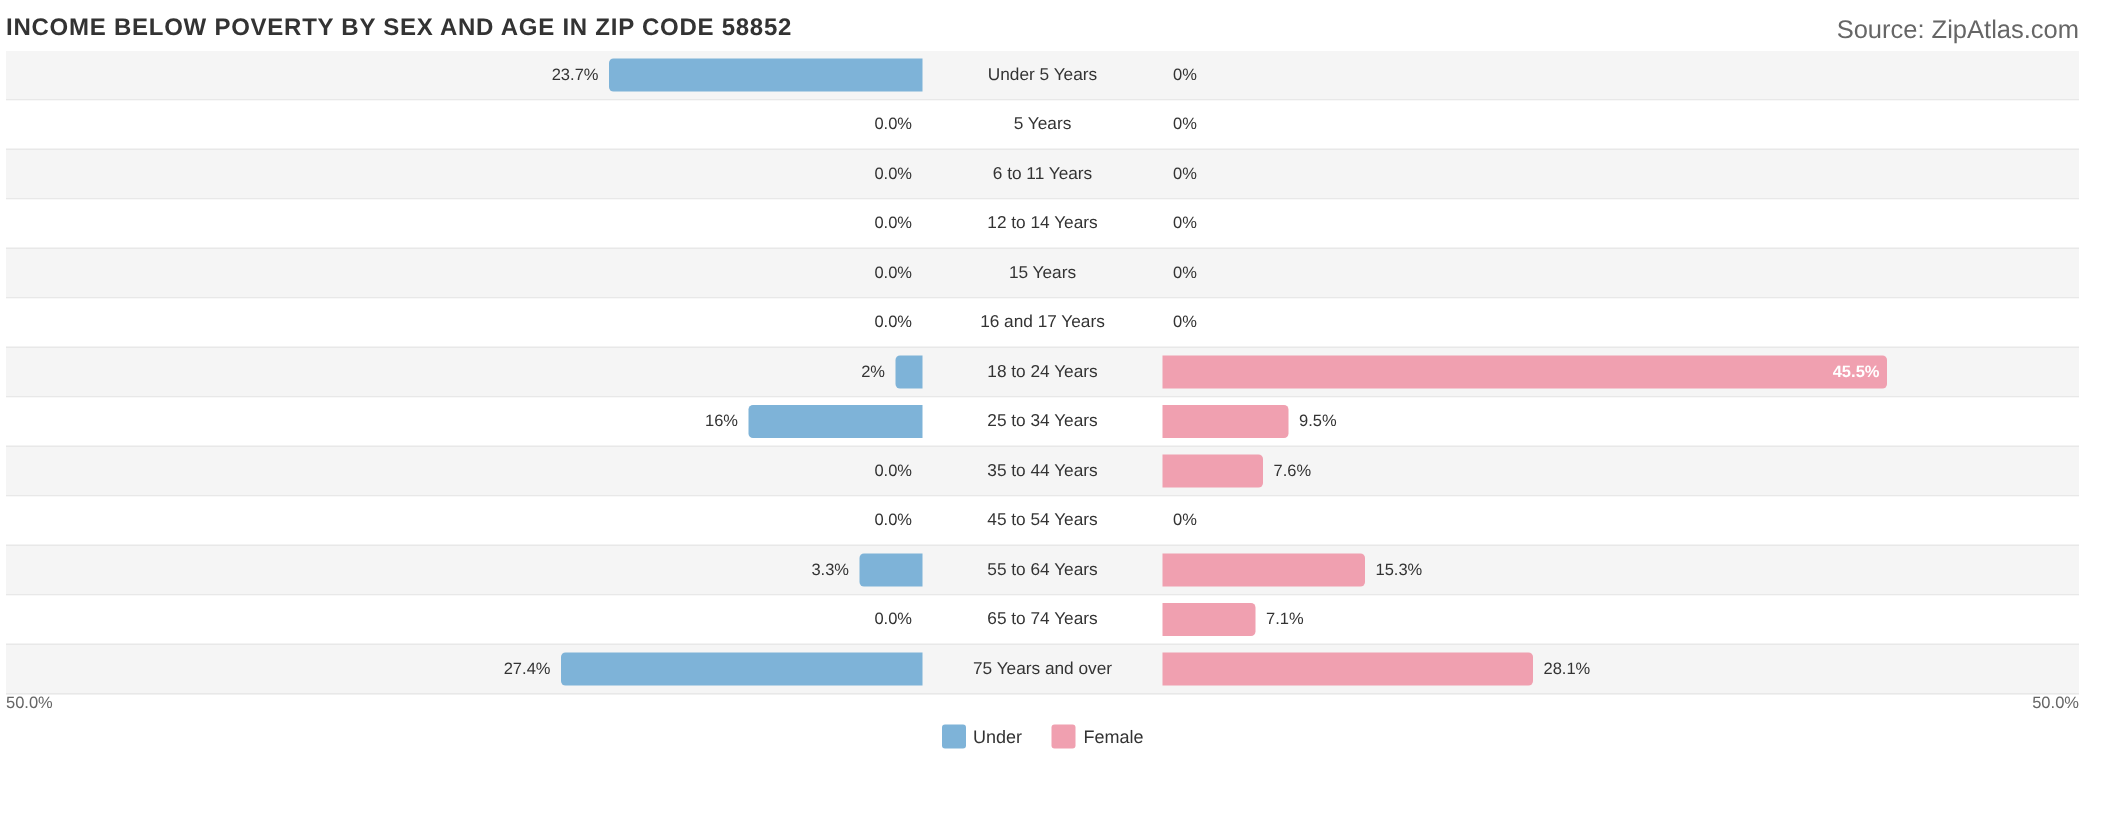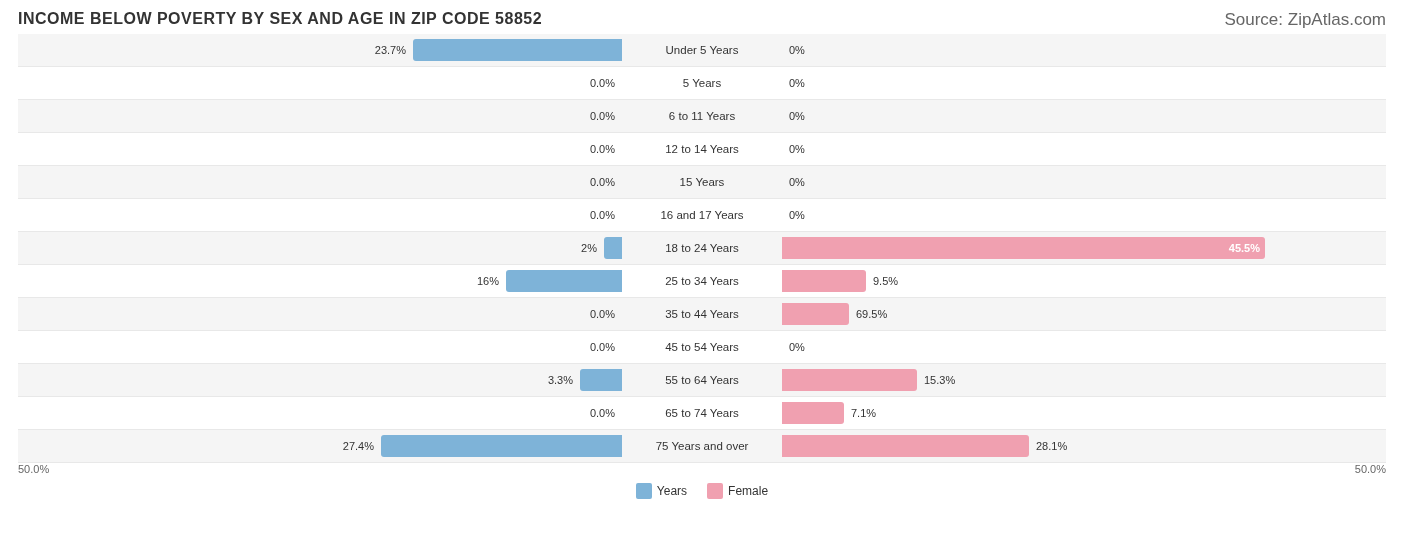--- a/index.html
+++ b/index.html
@@ -7,21 +7,21 @@
       font-family: Arial, sans-serif;
       background: #fff;
       width: 1406px;
       height: 558px;
       overflow: hidden;
     }
     .chart-container {
       width: 1406px;
       height: 558px;
       background: #fff;
-      padding: 10px 20px 40px 18px;
+      padding: 10px 20px 40px 4px;
       position: relative;
     }
     .chart-title {
       font-size: 16px;
       font-weight: bold;
       text-transform: uppercase;
       color: #333;
       margin-bottom: 4px;
       letter-spacing: 0.5px;
     }
@@ -277,21 +277,21 @@
     </div>
       <div class="row">
       <div class="bar-left-container">
         <div class="bar-left" style="width:0px;">
           <span class="val-left">0.0%</span>
         </div>
       </div>
       <div class="center-divider">35 to 44 Years</div>
       <div class="bar-right-container">
         <div class="bar-right" style="width:67px;">
-          <span class="val-right">69.5%</span>
+          <span class="val-right">7.6%</span>
         </div>
       </div>
     </div>
       <div class="row">
       <div class="bar-left-container">
         <div class="bar-left" style="width:0px;">
           <span class="val-left">0.0%</span>
         </div>
       </div>
       <div class="center-divider">45 to 54 Years</div>
@@ -348,20 +348,20 @@
     </div>
     <div style="width:160px;flex-shrink:0;"></div>
     <div class="axis-right">
       <span class="axis-50-right">50.0%</span>
     </div>
   </div>
 
   <div class="legend">
     <div class="legend-item">
       <div class="legend-box" style="background:#7eb3d8;"></div>
-      <span>Years</span>
+      <span>Under</span>
     </div>
     <div class="legend-item">
       <div class="legend-box" style="background:#f0a0b0;"></div>
       <span>Female</span>
     </div>
   </div>
 </div>
 
 </body></html>

